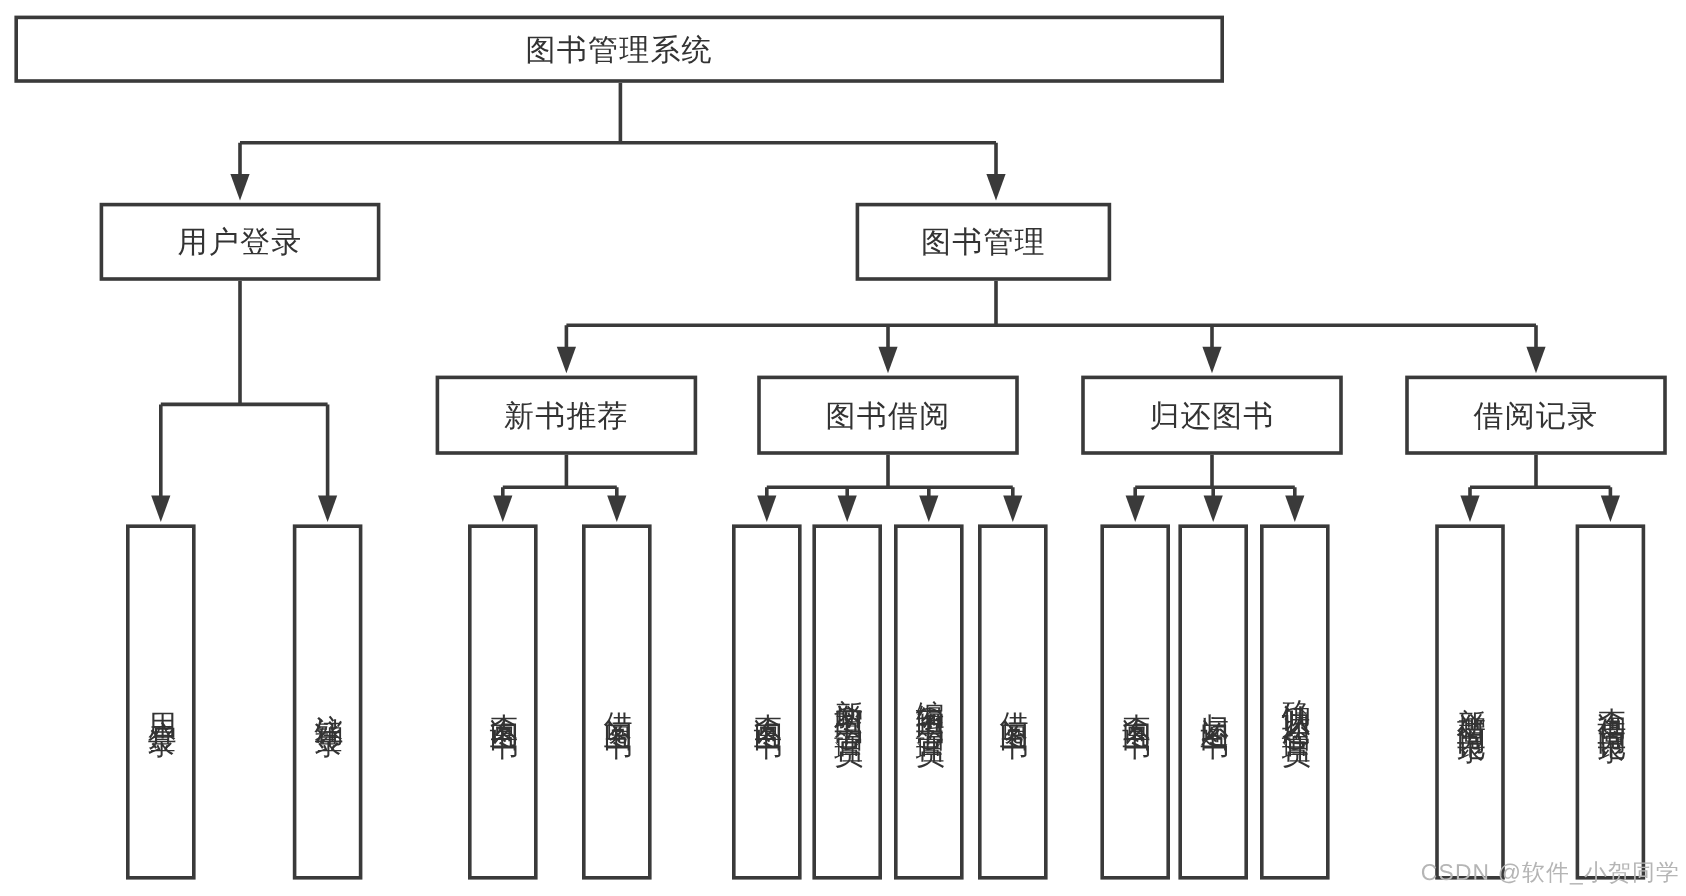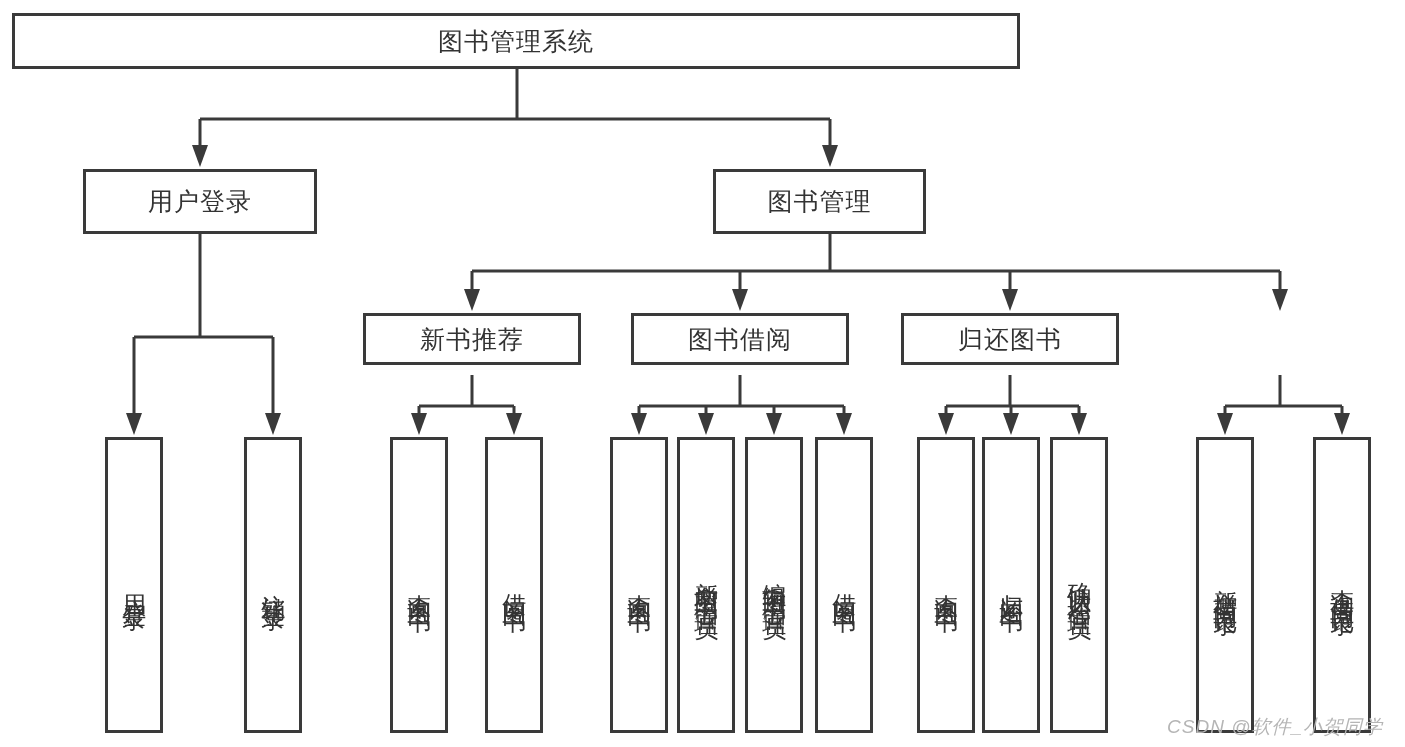--- a/index.html
+++ b/index.html
@@ -61,48 +61,47 @@
     writing-mode: vertical-rl;
     text-orientation: mixed;
     font-size: 24px;
     letter-spacing: 5px;
     line-height: 1.1;
     white-space: nowrap;
   }
   .root-box   { left: 12px;  top: 13px;  width: 1008px; height: 56px; }
   .l2-user    { left: 83px;  top: 169px; width: 234px;  height: 65px; }
   .l2-book    { left: 713px; top: 169px; width: 213px;  height: 65px; }
-  .l3 { top: 313px; width: 218px; height: 52px; }
+  .l3 { top: 313px; width: 218px; height: 66px; }
   .l3-a { left: 363px; }
   .l3-b { left: 631px; font-family: Liberation Serif, serif; }
   .l3-c { left: 901px; }
   .l3-d { left: 1171px; }
   .v-01 { left: 105px; }
   .v-02 { left: 244px; }
   .v-03 { left: 390px; }
   .v-04 { left: 485px; }
   .v-05 { left: 610px; }
   .v-06 { left: 677px; }
   .v-07 { left: 745px; }
   .v-08 { left: 815px; }
   .v-09 { left: 917px; }
   .v-10 { left: 982px; }
   .v-11 { left: 1050px; }
   .v-12 { left: 1196px; }
   .v-13 { left: 1313px; }
   .watermark {
     position: absolute;
-    right: 22px;
+    right: 5px;
     bottom: 7px;
     font-size: 19px;
     letter-spacing: 1px;
     color: var(--watermark);
     z-index: 5;
     white-space: nowrap;
-    font-style: italic;
   }
 </style>
 </head>
 <body>
 
 <div class="stage">
 
   <svg class="connectors" viewBox="0 0 1405 747" xmlns="http://www.w3.org/2000/svg">
     <path d="
       M517 69 V119 M200 119 H830 M200 119 V149 M830 119 V149
@@ -148,20 +147,23 @@
 
   <div class="hbox l3 l3-a">
     <span>新书推荐</span>
   </div>
   <div class="hbox l3 l3-b">
     <span>图书借阅</span>
   </div>
   <div class="hbox l3 l3-c">
     <span>归还图书</span>
   </div>
+  <div class="hbox l3 l3-d">
+    <span>借阅记录</span>
+  </div>
 
   <div class="vbox v-01">
     <span class="vtext">用户登录</span>
   </div>
   <div class="vbox v-02">
     <span class="vtext">注销登录</span>
   </div>
 
   <div class="vbox v-03">
     <span class="vtext">查询图书</span>

